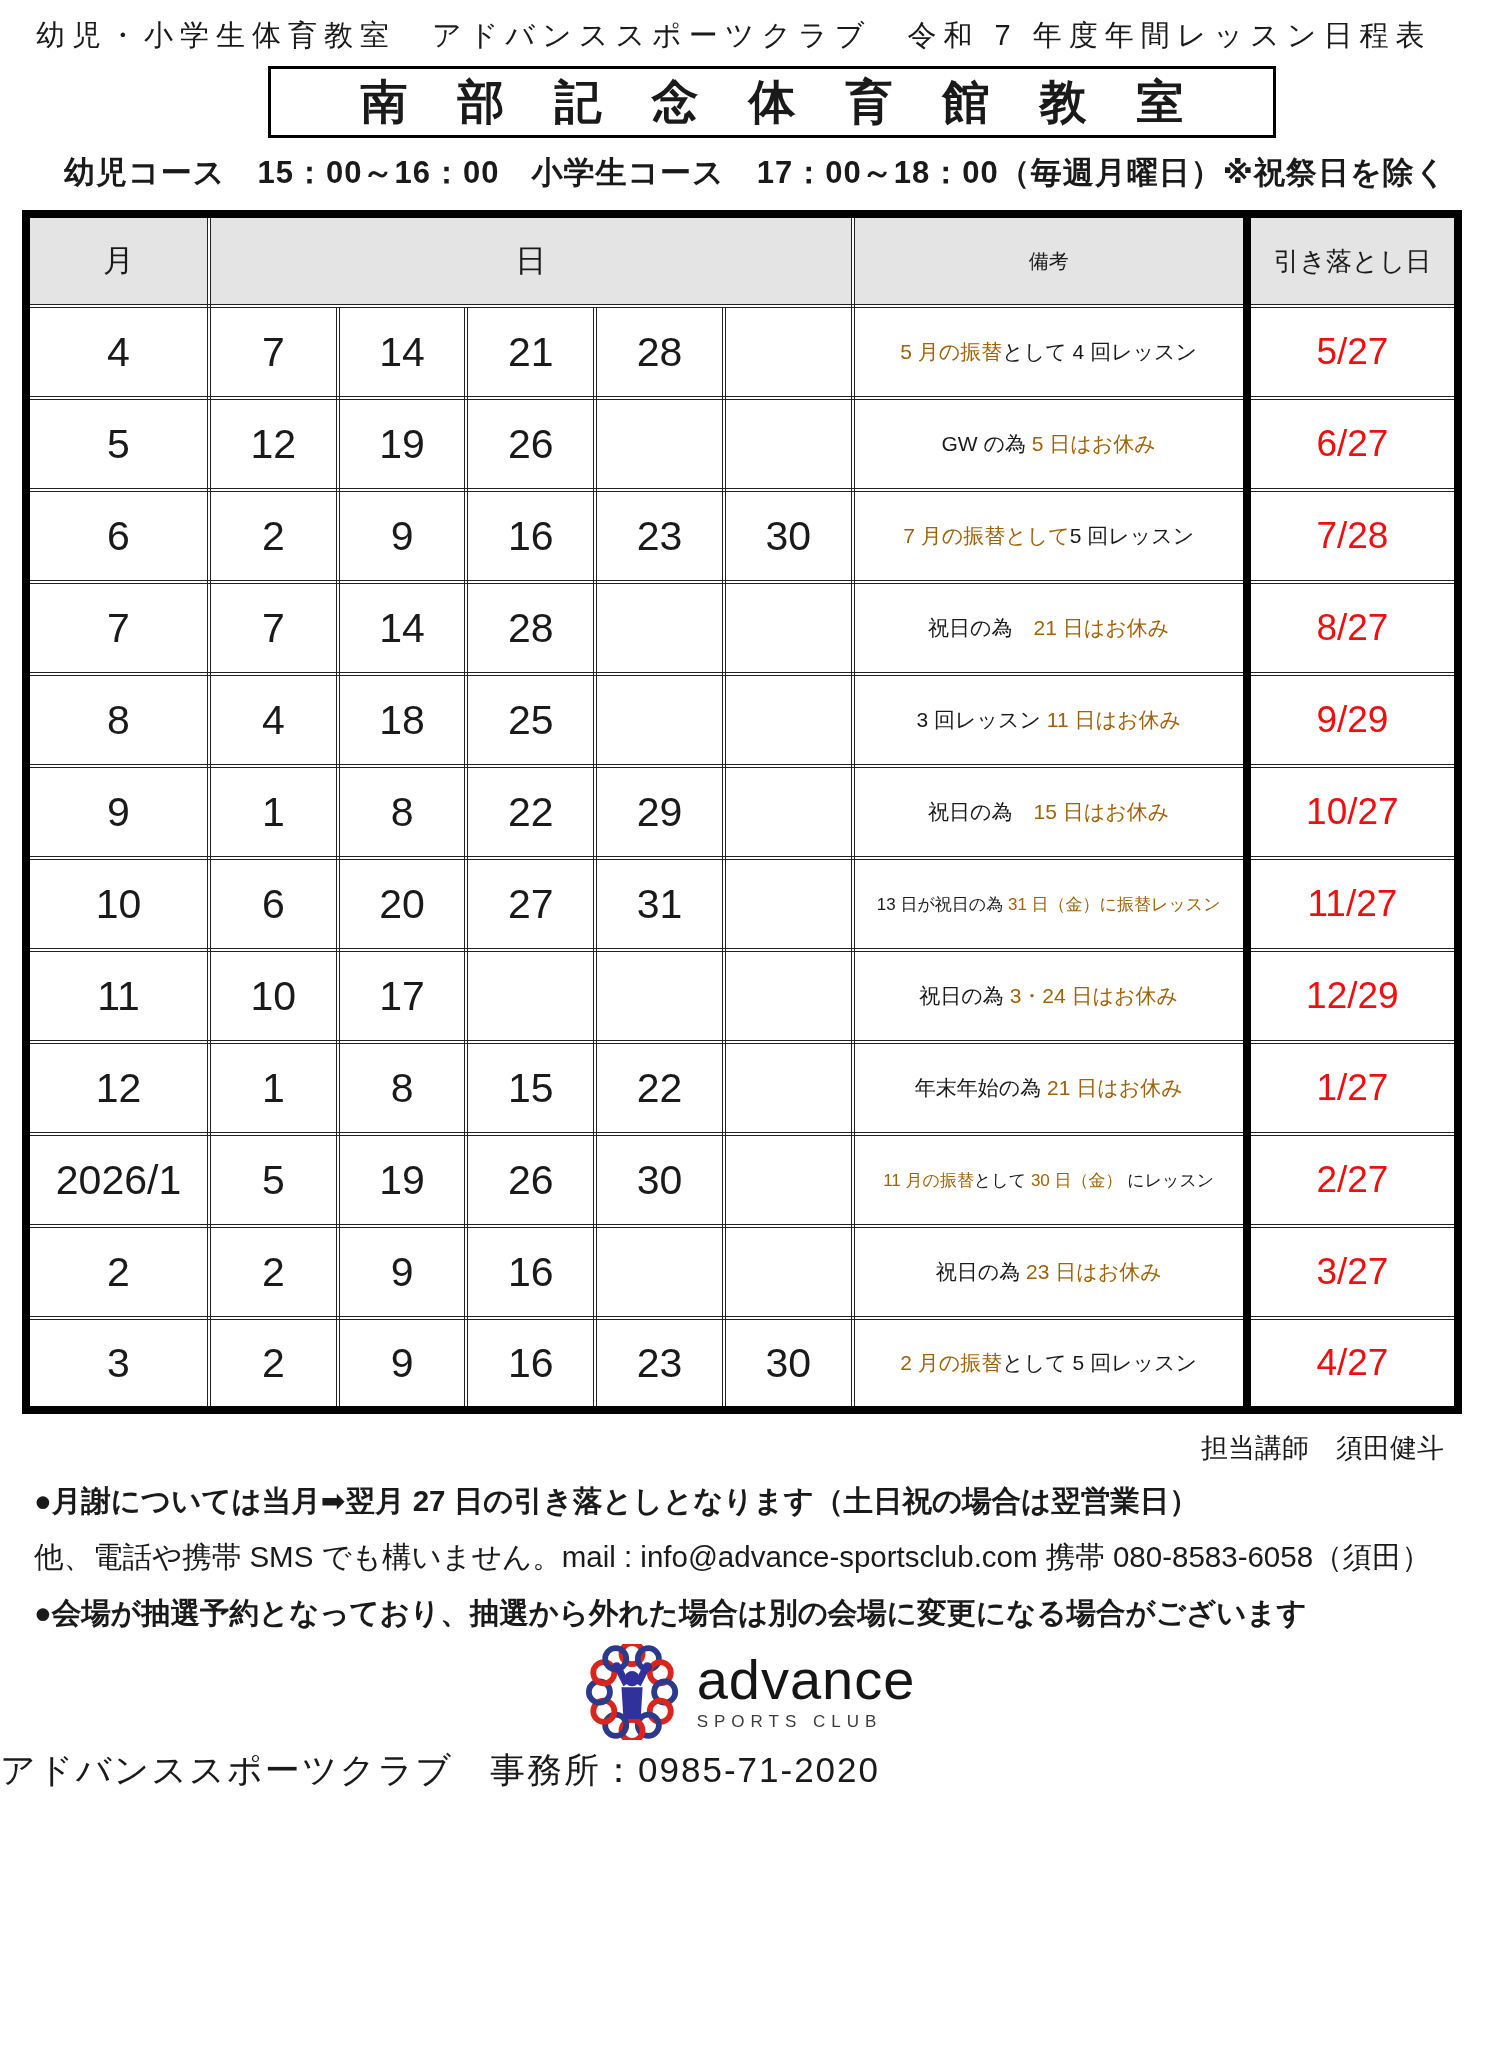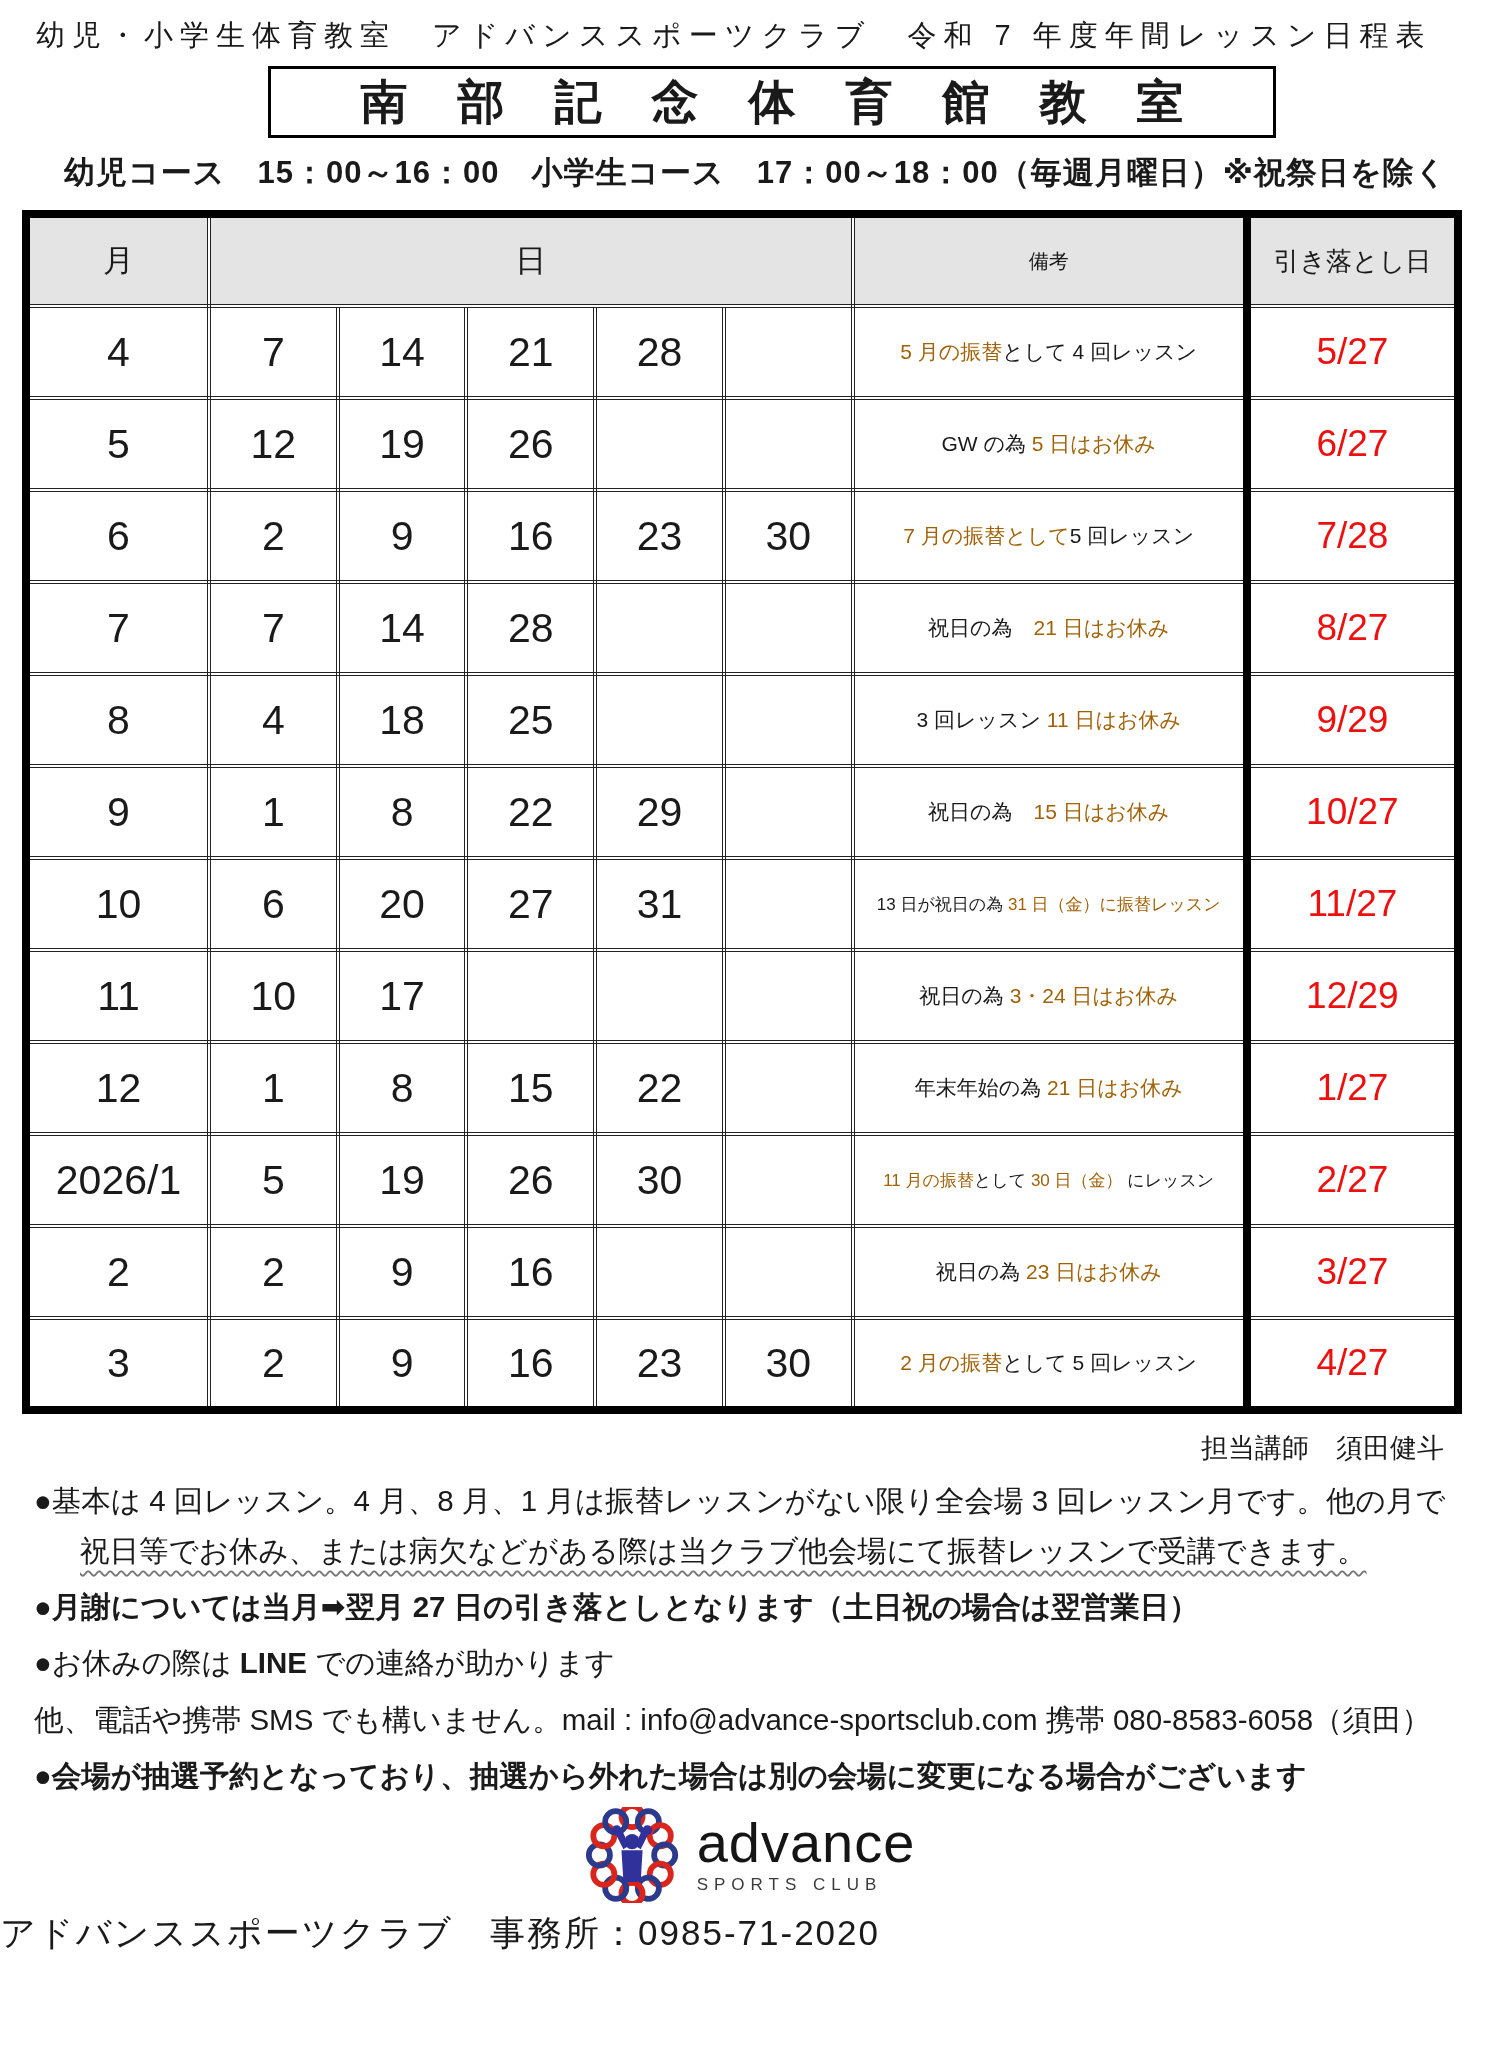--- a/index.html
+++ b/index.html
@@ -198,23 +198,21 @@
         <td class="day-cell">30</td>
         <td class="note-cell"><span class="red">2 月の振替</span><span>として 5 回レッスン</span></td>
         <td class="debit-cell debit-edge">4/27</td>
       </tr>
     </tbody>
 </table>
 
 <div class="instructor">担当講師　須田健斗</div>
 
 <div class="notes" id="notes">
-    <p class="note hanging"><span>●基本は 4 回レッスン。4 月、8 月、1 月は振替レッスンがない限り全会場 3 回レッスン月です。他の月で</span><span class="wavy">祝日等でお休み、または病欠などがある際は当クラブ他会場にて振替レッスンで受講できます。</span></p>
     <p class="note bold"><span>●月謝については当月➡翌月 27 日の引き落としとなります（</span><span class="ul2">土日祝の場合は翌営業日</span><span>）</span></p>
-    <p class="note"><span>●お休みの際は </span><span class="segb">LINE</span><span> での連絡が助かります</span></p>
     <p class="note"><span>他、電話や携帯 SMS でも構いません。mail : info@advance-sportsclub.com 携帯 080-8583-6058（須田）</span></p>
     <p class="note bold"><span>●</span><span class="ul2">会場が抽選予約となっており、抽選から外れた場合は別の会場に変更になる場合がございます</span></p>
   </div>
 
 <div class="logo">
   <svg width="96" height="96" viewBox="0 0 96 100">
     <g fill="none" stroke-width="6">
       <circle cx="47" cy="10" r="11" stroke="#da251c"></circle>
       <circle cx="64" cy="15.4" r="11" stroke="#2c3a8c"></circle>
       <circle cx="76.4" cy="30" r="11" stroke="#da251c"></circle>

